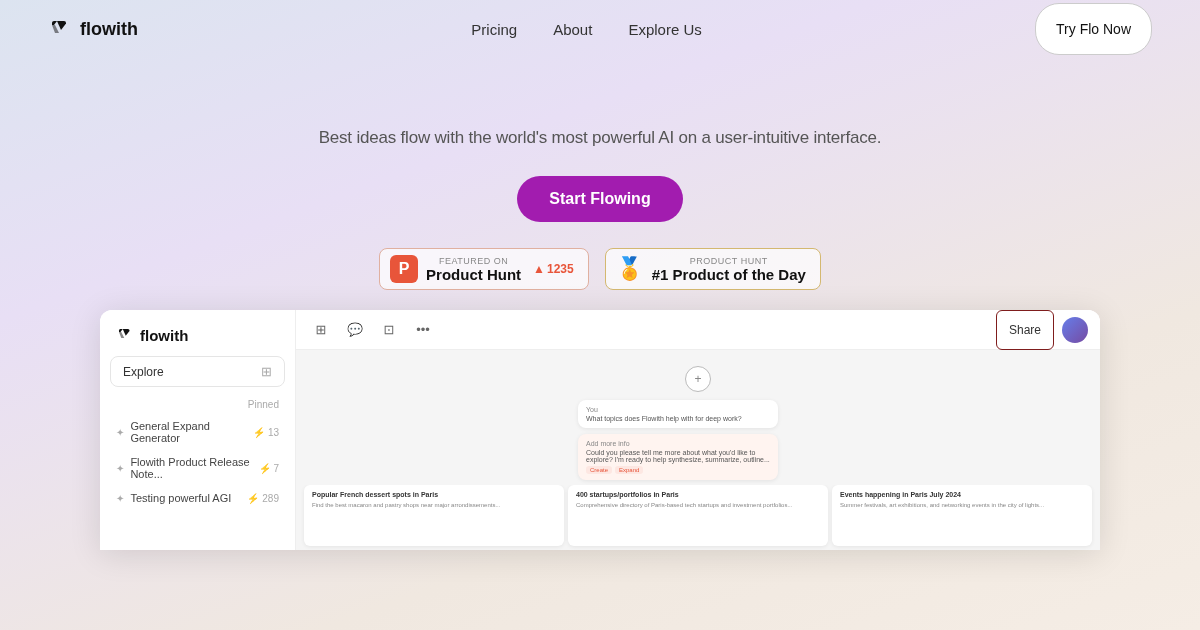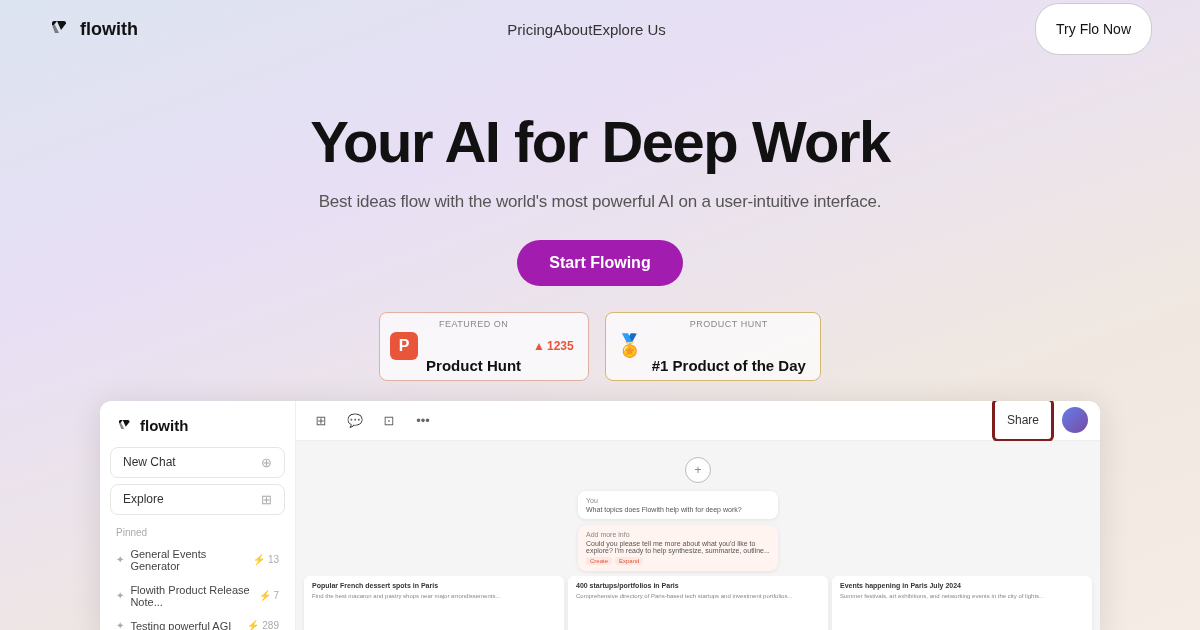--- a/index.html
+++ b/index.html
@@ -30,20 +30,21 @@
       font-size: 18px;
       color: #111;
     }
     .logo-icon {
       width: 24px;
       height: 24px;
     }
     .nav-links {
       display: flex;
       align-items: center;
+      gap: 36px;
       font-size: 15px;
       color: #333;
     }
     .nav-links a {
       text-decoration: none;
       color: #333;
       cursor: pointer;
     }
     .nav-cta {
       background: #fff;
@@ -118,21 +119,20 @@
       display: flex;
       align-items: center;
       justify-content: center;
       color: #fff;
       font-weight: 800;
       font-size: 16px;
     }
     .badge-text {
       display: flex;
       flex-direction: column;
-      gap: 28px;
     }
     .badge-label {
       font-size: 9px;
       color: #888;
       text-transform: uppercase;
       letter-spacing: 0.5px;
     }
     .badge-main {
       font-size: 15px;
       font-weight: 700;
@@ -199,20 +199,21 @@
       color: #333;
       display: flex;
       align-items: center;
       justify-content: space-between;
       cursor: pointer;
     }
     .sidebar-section-label {
       padding: 6px 16px 4px;
       font-size: 10px;
       color: #aaa;
+      text-align: right;
     }
     .sidebar-item {
       padding: 6px 16px;
       font-size: 11px;
       color: #444;
       display: flex;
       align-items: center;
       justify-content: space-between;
       cursor: pointer;
     }
@@ -256,21 +257,21 @@
       border-radius: 6px;
       display: flex;
       align-items: center;
       justify-content: center;
       color: #666;
       font-size: 13px;
       cursor: pointer;
     }
     .toolbar-spacer { flex: 1; }
     .toolbar-share {
-      border: 3px solid #7f1d1d;
+      border: 1px solid #7f1d1d;
       border-radius: 6px;
       padding: 12px 12px;
       font-size: 12px;
       color: #333;
       cursor: pointer;
       background: #fff;
     }
     .toolbar-avatar {
       width: 26px;
       height: 26px;
@@ -388,21 +389,20 @@
   </div>
   <div class="nav-links">
     <a>Pricing</a>
     <a>About</a>
     <a>Explore Us</a>
   </div>
   <button class="nav-cta">Try Flo Now</button>
 </nav>
 
 <div class="hero">
-  <h1 class="hero-title">Your AI for Deep Work</h1>
   <p class="hero-subtitle">Best ideas flow with the world's most powerful AI on a user-intuitive interface.</p>
   <button class="hero-cta">Start Flowing</button>
 
   
   <div class="badges">
     <div class="badge badge-ph">
       <div class="badge-ph-icon">P</div>
       <div class="badge-text">
         <span class="badge-label">FEATURED ON</span>
         <span class="badge-main">Product Hunt</span>
@@ -427,33 +427,29 @@
   <div class="app-sidebar">
     <div class="sidebar-logo">
       <svg class="sidebar-logo-icon" viewBox="0 0 24 24" fill="none">
         <path d="M4 6c0-1.1.9-2 2-2h3l-3 4H4V6z" fill="#111"></path>
         <path d="M4 8h3l4 8H7l-3-8z" fill="#111" opacity="0.5"></path>
         <path d="M9 4h7a2 2 0 012 2v.5l-5 6.5L9 4z" fill="#111"></path>
       </svg>
       <span>flowith</span>
     </div>
     <div class="sidebar-btn">
-      <span>New Chat</span>
-      <span style="font-size:13px;color:#aaa;">⊕</span>
-    </div>
-    <div class="sidebar-btn">
       <span>Explore</span>
       <span style="font-size:13px;color:#aaa;">⊞</span>
     </div>
     <div class="sidebar-section-label">Pinned</div>
 
     <div class="sidebar-item">
       <div class="sidebar-item-left">
         <span class="sidebar-star">✦</span>
-        <span>General Events Generator</span>
+        <span>General Expand Generator</span>
       </div>
       <div class="sidebar-count">
         <span>⚡</span>
           <span>13</span>
       </div>
     </div>
     <div class="sidebar-item">
       <div class="sidebar-item-left">
         <span class="sidebar-star">✦</span>
         <span>Flowith Product Release Note...</span>

